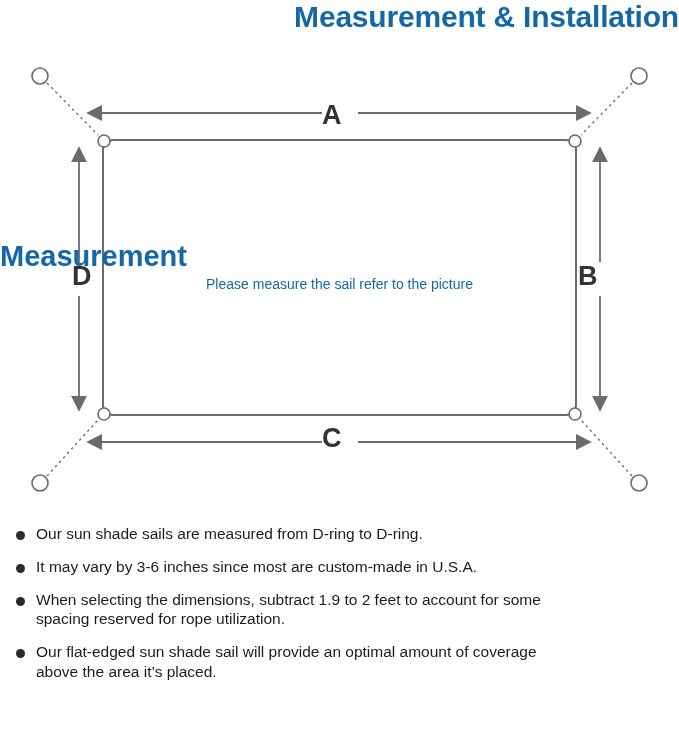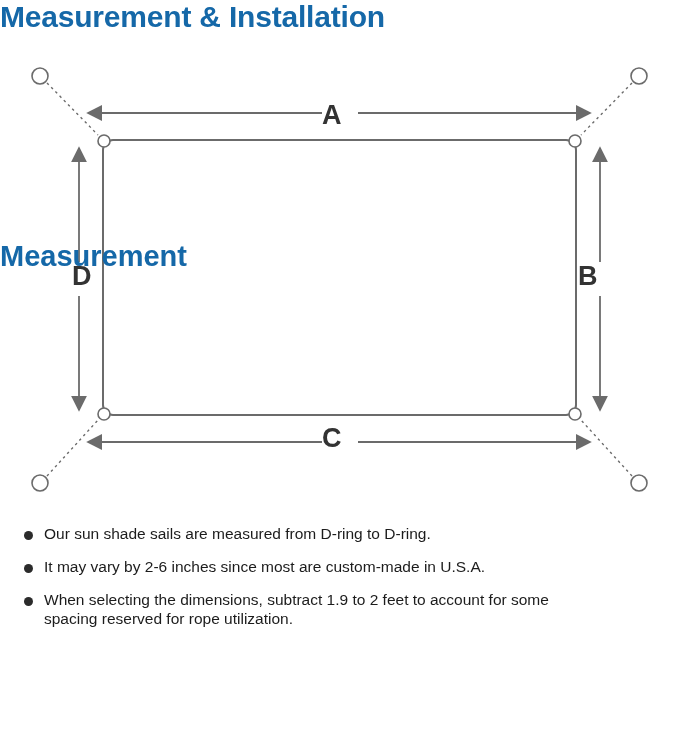--- a/index.html
+++ b/index.html
@@ -17,21 +17,21 @@
   .page {
     position: relative;
     width: 679px;
     height: 739px;
   }
   .title {
     position: absolute;
     top: 0px;
     left: 0;
     width: 679px;
-    text-align: left;
+    text-align: right;
     font-size: 30px;
     font-weight: bold;
     color: #1568a8;
     letter-spacing: -0.2px;
   }
   .diagram {
     position: absolute;
     top: 48px;
     left: 0;
     width: 679px;
@@ -66,21 +66,21 @@
     top: 228px;
     width: 679px;
     text-align: center;
     font-size: 14px;
     color: #1568a8;
   }
 
   .notes {
     position: absolute;
     top: 524px;
-    left: 8px;
+    left: 0;
     width: 577px;
   }
   .note {
     display: flex;
     align-items: flex-start;
     margin: 0 0 13px 0;
     padding: 0 14px 0 16px;
   }
   .bullet {
     flex: 0 0 auto;
@@ -144,30 +144,35 @@
       <line x1="600" y1="100" x2="600" y2="214" stroke="#6b6b6b" stroke-width="1.8" marker-start="url(#arrow-start)"></line>
       <line x1="600" y1="248" x2="600" y2="362" stroke="#6b6b6b" stroke-width="1.8" marker-end="url(#arrow-end)"></line>
     </svg>
 
     <div class="label label-a">A</div>
     <div class="label label-b">B</div>
     <div class="label label-c">C</div>
     <div class="label label-d">D</div>
 
     <div class="center-title">Measurement</div>
+    <div class="center-sub">Please measure the sail refer to the picture</div>
   </div>
 
   <div class="notes">
     <div class="note">
       <span class="bullet"></span>
       <span class="note-text">Our sun shade sails are measured from D-ring to D-ring.</span>
     </div>
     <div class="note">
       <span class="bullet"></span>
-      <span class="note-text">It may vary by 2-6 inches since most are custom-made in U.S.A.</span>
+      <span class="note-text">It may vary by 3-6 inches since most are custom-made in U.S.A.</span>
     </div>
     <div class="note">
       <span class="bullet"></span>
       <span class="note-text">When selecting the dimensions, subtract 1.9 to 2 feet to account for some spacing reserved for rope utilization.</span>
+    </div>
+    <div class="note">
+      <span class="bullet"></span>
+      <span class="note-text">Our flat-edged sun shade sail will provide an optimal amount of coverage above the area it’s placed.</span>
     </div>
   </div>
 
 </div>
 
 </body></html>

